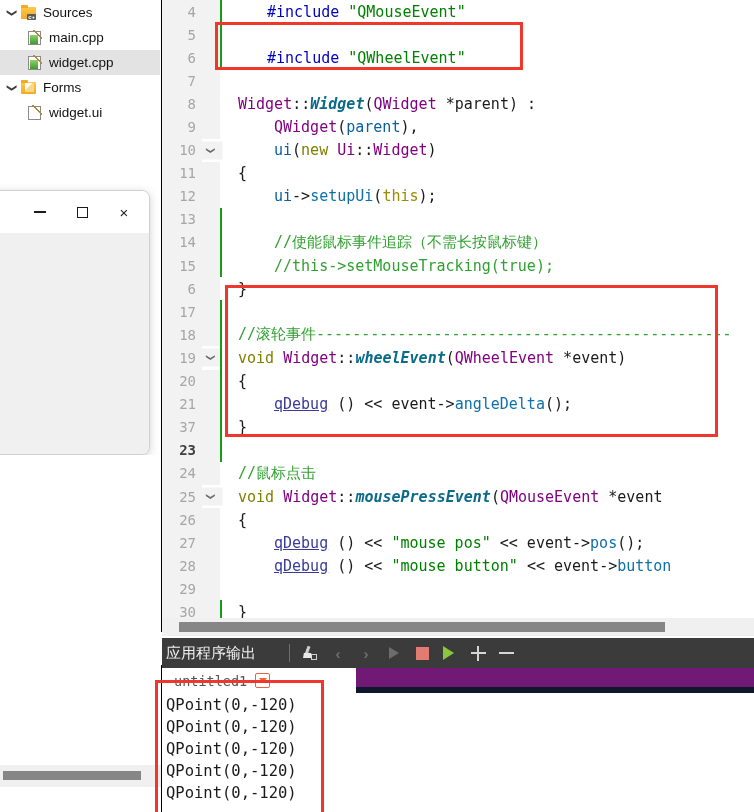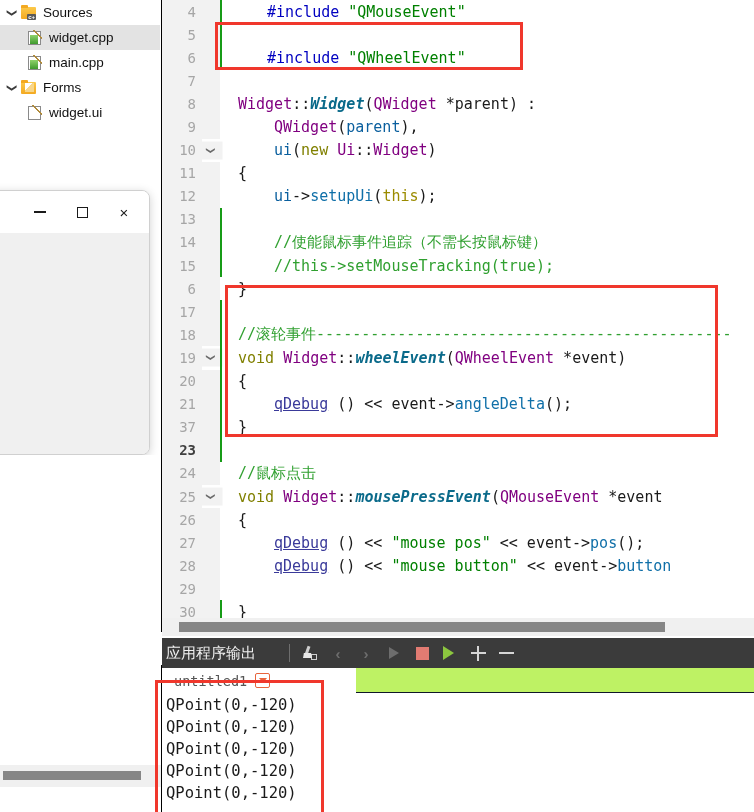--- a/index.html
+++ b/index.html
@@ -249,21 +249,21 @@
     font-size:7px; color:#3b3b3b; font-family:"DejaVu Sans", sans-serif;
   }
   .ic-plus, .ic-minus { position:relative; width:15px; height:15px; }
   .ic-plus::before{content:"";position:absolute;left:0;top:6.5px;width:15px;height:2px;background:#d6d6d6;}
   .ic-plus::after{content:"";position:absolute;left:6.5px;top:0;width:2px;height:15px;background:#d6d6d6;}
   .ic-minus::before{content:"";position:absolute;left:0;top:6.5px;width:15px;height:2px;background:#d6d6d6;}
 
   
   .out-tabbar {
     position:absolute; left:162px; top:668px; width:592px; height:25px;
-    background:#bef264; border-bottom:1px solid #0f172a;
+    background:#701a75; border-bottom:6px solid #0f172a;
   }
   .out-tab {
     position:absolute; left:0; top:0; width:194px; height:25px;
     background:#ffffff; display:flex; align-items:center;
     padding-left:12px; gap:8px;
   }
   .out-tab-label {
     font-family:"DejaVu Sans Mono","Liberation Mono",monospace;
     font-size:13.5px; color:#555; text-decoration: line-through;
   }
@@ -302,33 +302,33 @@
 <div id="root">
 
   <div class="tree" id="tree">
       <div class="tree-row">
         <span class="tw-arrow" style="transform: rotate(90deg);">❯</span>
         <span class="tw-icon">
           <span class="ic-folder-cpp"></span>
         </span>
         <span class="tree-label">Sources</span>
       </div>
+      <div class="tree-row">
+        <span class="tw-spacer"></span>
+        <span class="tw-icon">
+          <span class="ic-cppfile"></span>
+        </span>
+        <span class="tree-label">main.cpp</span>
+      </div>
       <div class="tree-row selected">
         <span class="tw-spacer"></span>
         <span class="tw-icon">
           <span class="ic-cppfile"></span>
         </span>
         <span class="tree-label">widget.cpp</span>
-      </div>
-      <div class="tree-row">
-        <span class="tw-spacer"></span>
-        <span class="tw-icon">
-          <span class="ic-cppfile"></span>
-        </span>
-        <span class="tree-label">main.cpp</span>
       </div>
       <div class="tree-row">
         <span class="tw-arrow" style="transform: rotate(90deg);">❯</span>
         <span class="tw-icon">
           <span class="ic-folder-forms"></span>
         </span>
         <span class="tree-label">Forms</span>
       </div>
       <div class="tree-row">
         <span class="tw-spacer"></span>

